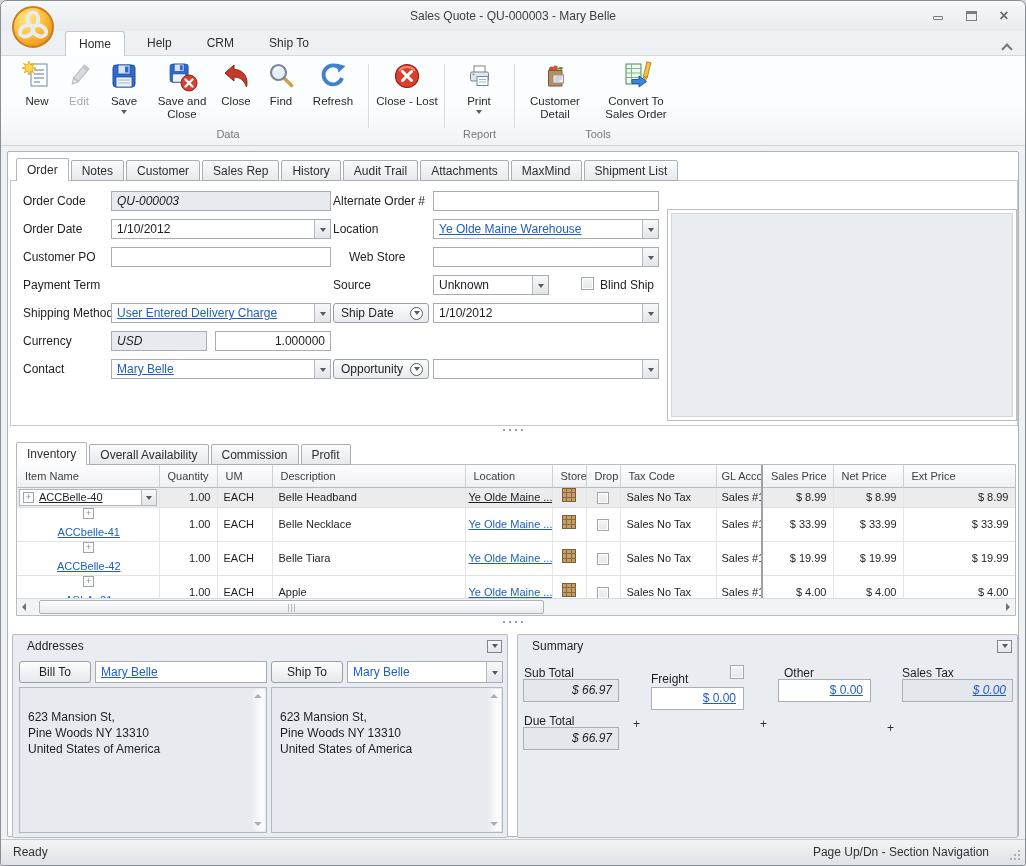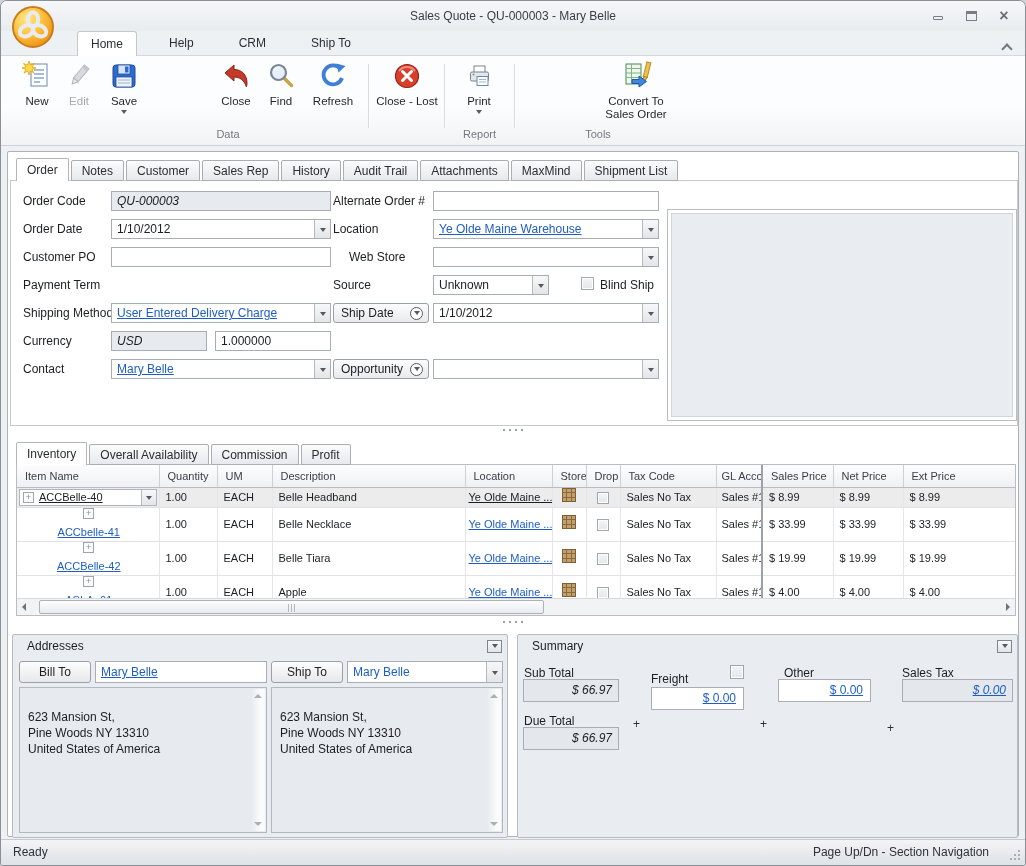--- a/index.html
+++ b/index.html
@@ -11,21 +11,21 @@
   .titlebar{position:absolute;top:0;left:0;right:0;height:30px;background:linear-gradient(#f5f7f9,#e9ecef);}
   .title{position:absolute;left:0;right:0;top:0;line-height:30px;text-align:center;color:#3a3d42;}
   .logo{position:absolute;left:10px;top:4px;width:44px;height:44px;z-index:12;}
   .winctrls{position:absolute;right:14px;top:9px;display:flex;gap:19px;z-index:6;}
   .wbtn{width:14px;height:13px;display:flex;align-items:flex-start;justify-content:center;cursor:default;}
   .minbar{width:10px;height:4px;border:1px solid #7a7e84;border-radius:1px;margin-top:6px;}
   .maxbox{width:11px;height:10px;border:1px solid #7a7e84;box-shadow:inset 0 2px 0 #7a7e84;margin-top:1px;}
   .closex::before{content:"\00D7";font-size:16px;font-weight:bold;color:#6a6e74;line-height:12px;}
 
   
-  .ribbontabs{position:absolute;top:30px;left:12px;right:0;height:24px;display:flex;padding-left:64px;gap:19px;z-index:5;}
+  .ribbontabs{position:absolute;top:30px;left:0;right:0;height:24px;display:flex;padding-left:64px;gap:9px;z-index:5;}
   .rtab{height:24px;line-height:24px;padding:0 13px;color:#2b2e33;border-radius:3px 3px 0 0;}
   .rtab.active{background:#fff;border:1px solid #c3c7cc;border-bottom:none;height:25px;}
   .collapse-btn{position:absolute;right:12px;top:42px;width:12px;height:10px;z-index:6;}
   .collapse-btn::before{content:"";display:block;width:6px;height:6px;border-top:2px solid #75797f;border-right:2px solid #75797f;transform:rotate(-45deg);margin:2px auto 0;}
 
   
   .ribbon{position:absolute;top:54px;left:0;right:0;height:91px;background:linear-gradient(#fcfdfe 55%,#f2f3f5);border-top:1px solid #d4d7db;border-bottom:1px solid #cfd3d8;}
   .rbtn{position:absolute;top:4px;display:flex;flex-direction:column;align-items:center;}
   .ricon{width:32px;height:32px;flex:none;}
   .rlabel{margin-top:3px;font-size:11.5px;line-height:13px;text-align:center;color:#26292e;}
@@ -43,21 +43,21 @@
 
   .flabel{position:absolute;line-height:20px;color:#1c1e21;white-space:nowrap;}
   .inp{position:absolute;height:20px;border:1px solid #a8adb4;background:#fff;line-height:18px;padding:0 5px;white-space:nowrap;overflow:hidden;}
   .ro{background:#e7eaee;font-style:italic;}
   .combo{padding-right:19px;}
   .cbtn{position:absolute;right:0;top:0;width:16px;height:100%;background:linear-gradient(#f7f8f9,#e3e5e9);border-left:1px solid #b6bac0;display:flex;align-items:center;justify-content:center;}
   .car{width:0;height:0;border:3.5px solid transparent;border-top:4px solid #565a60;margin-top:4px;}
   .lnk{color:#1e5ec4;text-decoration:underline;}
   .lnk.nolnk{text-decoration:none;}
   .lnk.dark{color:#1c1e21;}
-  .num{text-align:left;}
+  .num{text-align:right;}
   .pillbtn{position:absolute;height:20px;border:1px solid #9aa0a7;border-radius:3px;background:linear-gradient(#fdfdfe,#e8eaed);display:flex;align-items:center;justify-content:space-between;padding:0 5px 0 7px;}
   .circaret{width:13px;height:13px;border:1px solid #565a60;border-radius:50%;display:flex;align-items:center;justify-content:center;flex:none;background:#fff;}
   .circaret .car{border-width:3px;border-top-width:4px;margin-top:3px;}
   .cb{display:inline-block;width:13px;height:13px;border:1px solid #a2a7ad;background:linear-gradient(#f4f5f7,#e4e6ea);box-shadow:inset 0 0 0 1px #fff;}
   .side-panel{position:absolute;left:656px;top:28px;width:350px;height:212px;border:1px solid #b9bdc3;background:#fff;padding:3px;}
   .side-inner{width:100%;height:100%;background:#e9ecf1;border:1px solid #d2d6db;}
   .splitdots{position:absolute;width:24px;height:2px;background:repeating-linear-gradient(90deg,#9aa0a6 0 2px,transparent 2px 6px);}
 
   
   .grid-frame{position:absolute;left:8px;top:312px;width:1000px;height:152px;border:1px solid #b9bdc3;background:#fff;overflow:hidden;}
@@ -174,20 +174,33 @@
       <svg class="ricon" viewBox="0 0 32 32">
         <rect x="5" y="5" width="22" height="22" rx="3" fill="#2e6bcf" stroke="#1c4d9d"></rect>
         <rect x="10" y="5" width="12" height="9" fill="#d6e4f7" stroke="#1c4d9d" stroke-width="0.8"></rect>
         <rect x="17" y="6.5" width="3.5" height="6" fill="#2e6bcf"></rect>
         <rect x="8" y="17" width="16" height="10" fill="#eef3fb" stroke="#1c4d9d" stroke-width="0.8"></rect>
         <path d="M10 20h12M10 23h12" stroke="#9db4d2" stroke-width="1" fill="none"></path>
       </svg>
       <span class="rlabel">Save</span>
       <span class="rcaret"></span>
     </div>
+    <div class="rbtn" style="left:150px;width:62px;">
+      <svg class="ricon" viewBox="0 0 32 32">
+        <g transform="scale(0.82)">
+          <rect x="5" y="5" width="22" height="22" rx="3" fill="#2e6bcf" stroke="#1c4d9d"></rect>
+          <rect x="10" y="5" width="12" height="9" fill="#d6e4f7" stroke="#1c4d9d" stroke-width="0.8"></rect>
+          <rect x="17" y="6.5" width="3.5" height="6" fill="#2e6bcf"></rect>
+          <rect x="8" y="17" width="16" height="10" fill="#eef3fb" stroke="#1c4d9d" stroke-width="0.8"></rect>
+        </g>
+        <circle cx="23" cy="23" r="8" fill="#d6402f" stroke="#9c2316"></circle>
+        <path d="M19.5 19.5l7 7M26.5 19.5l-7 7" stroke="#fff" stroke-width="2.4" stroke-linecap="round"></path>
+      </svg>
+      <span class="rlabel">Save and Close</span>
+    </div>
     <div class="rbtn" style="left:214px;width:42px;">
       <svg class="ricon" viewBox="0 0 32 32">
         <path d="M5 13 L14 5 L14 9.5 C22 9.5 27 15 27 23 C27 24.5 26.8 25.6 26.4 26.8 C24.2 20 19.5 17 14 17 L14 21 Z" fill="#c43a28" stroke="#8d2314"></path>
       </svg>
       <span class="rlabel">Close</span>
     </div>
     <div class="rbtn" style="left:258px;width:44px;">
       <svg class="ricon" viewBox="0 0 32 32">
         <line x1="19" y1="18" x2="26.5" y2="25.5" stroke="#c9a24a" stroke-width="3.5" stroke-linecap="round"></line>
         <circle cx="13.5" cy="12.5" r="7.5" fill="#e7f0fa" stroke="#7b8694" stroke-width="2.2"></circle>
@@ -219,20 +232,32 @@
         <rect x="7.5" y="12" width="18" height="9" rx="1.5" fill="#e3e7ec" stroke="#7a828c"></rect>
         <circle cx="10.5" cy="14.5" r="1" fill="#5fae52"></circle>
         <rect x="14" y="16.5" width="11" height="9" fill="#fff" stroke="#6b87ab"></rect>
         <path d="M16 19.5h7M16 22h7" stroke="#9db4d2" fill="none"></path>
       </svg>
       <span class="rlabel">Print</span>
       <span class="rcaret"></span>
     </div>
     <div class="rgrouplabel" style="left:443px;width:71px;">Report</div>
     <div class="rsep" style="left:513px;"></div>
+    <div class="rbtn" style="left:517px;width:74px;">
+      <svg class="ricon" viewBox="0 0 32 32">
+        <circle cx="12.5" cy="9" r="2.4" fill="#c94a3a"></circle>
+          <circle cx="16.5" cy="8" r="2.4" fill="#d0552f"></circle>
+        <path d="M18.5 9 c1.5-2.5 4.5-2.5 6-0.5 l-6 1.5z" fill="#4f9e3f"></path>
+        <path d="M9.5 10.5 h13.5 v15.5 h-13.5 z" fill="#b98e5d" stroke="#7c5a33"></path>
+        <path d="M9.5 10.5 l2-2.5 M23 10.5 l-2-2.5" stroke="#7c5a33" fill="none"></path>
+        <rect x="14" y="15" width="10.5" height="8" fill="#f6f6f6" stroke="#8a8f96"></rect>
+        <path d="M15.5 17h7.5M15.5 19h7.5M15.5 21h5" stroke="#a9aeb5" stroke-width="0.9" fill="none"></path>
+      </svg>
+      <span class="rlabel">Customer Detail</span>
+    </div>
     <div class="rbtn" style="left:593px;width:84px;">
       <svg class="ricon" viewBox="0 0 32 32">
         <rect x="6" y="4" width="15" height="20" fill="#eef6ee" stroke="#4a8a52"></rect>
         <path d="M6 8.5h15M6 13h15M6 17.5h15M11.5 4v20" stroke="#7fb587" stroke-width="1" fill="none"></path>
         <g transform="rotate(14 26 12)">
           <rect x="24.5" y="2" width="4" height="15" fill="#f0c24a" stroke="#b98a1f"></rect>
           <polygon points="24.5,17 28.5,17 26.5,22" fill="#e7b98a" stroke="#b98a1f"></polygon>
         </g>
         <path d="M12 19.5h7v-3.5l7.5 5.5-7.5 5.5v-3.5h-7z" fill="#3f86de" stroke="#1d5cab"></path>
       </svg>

